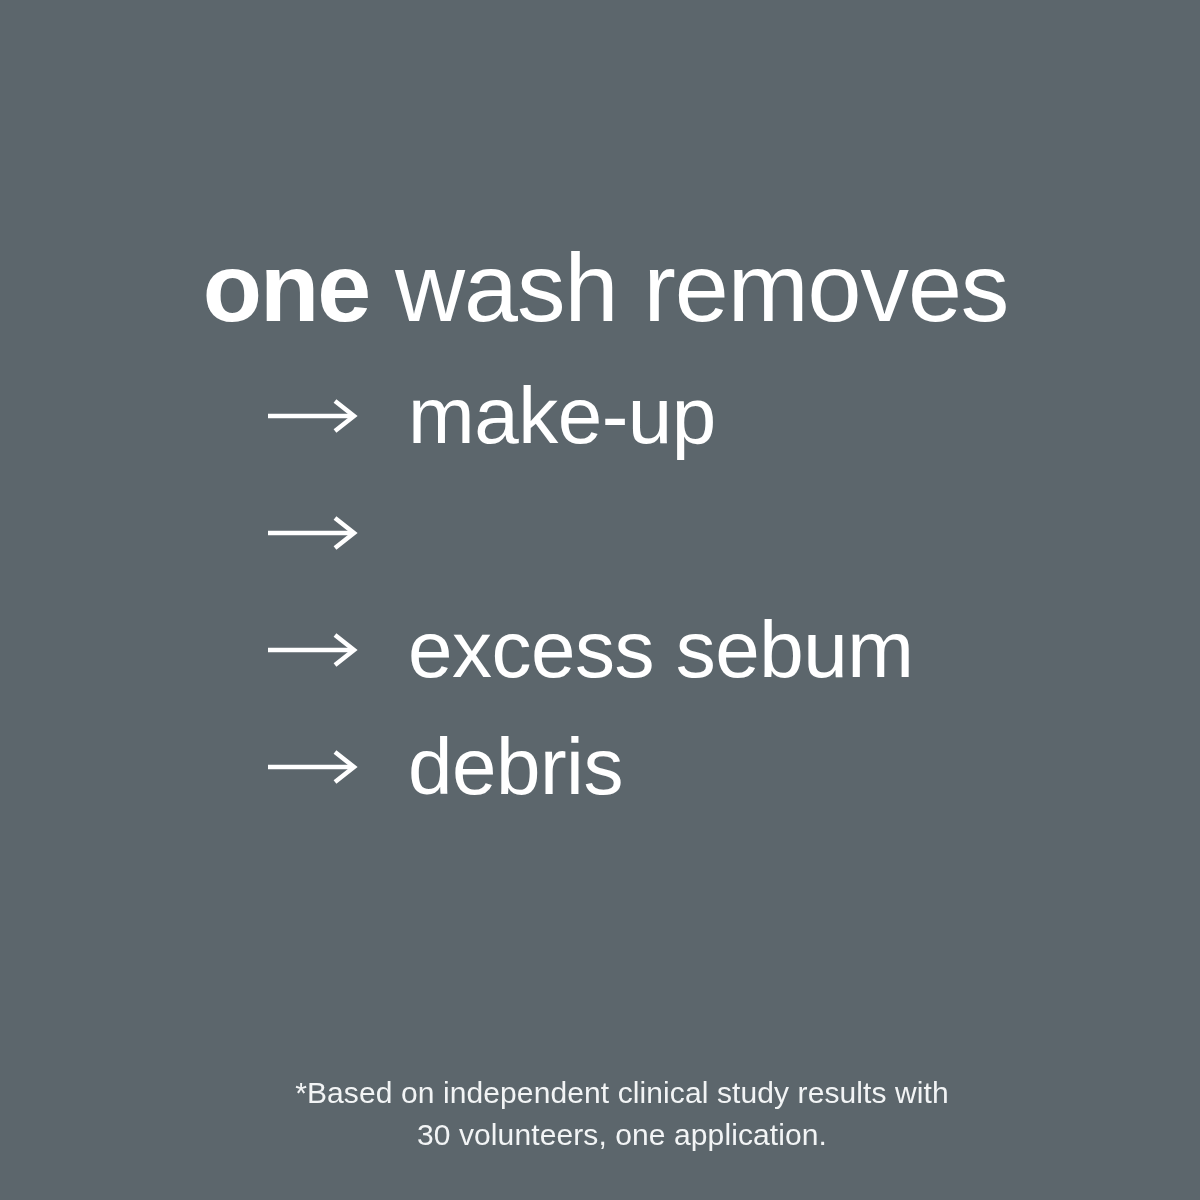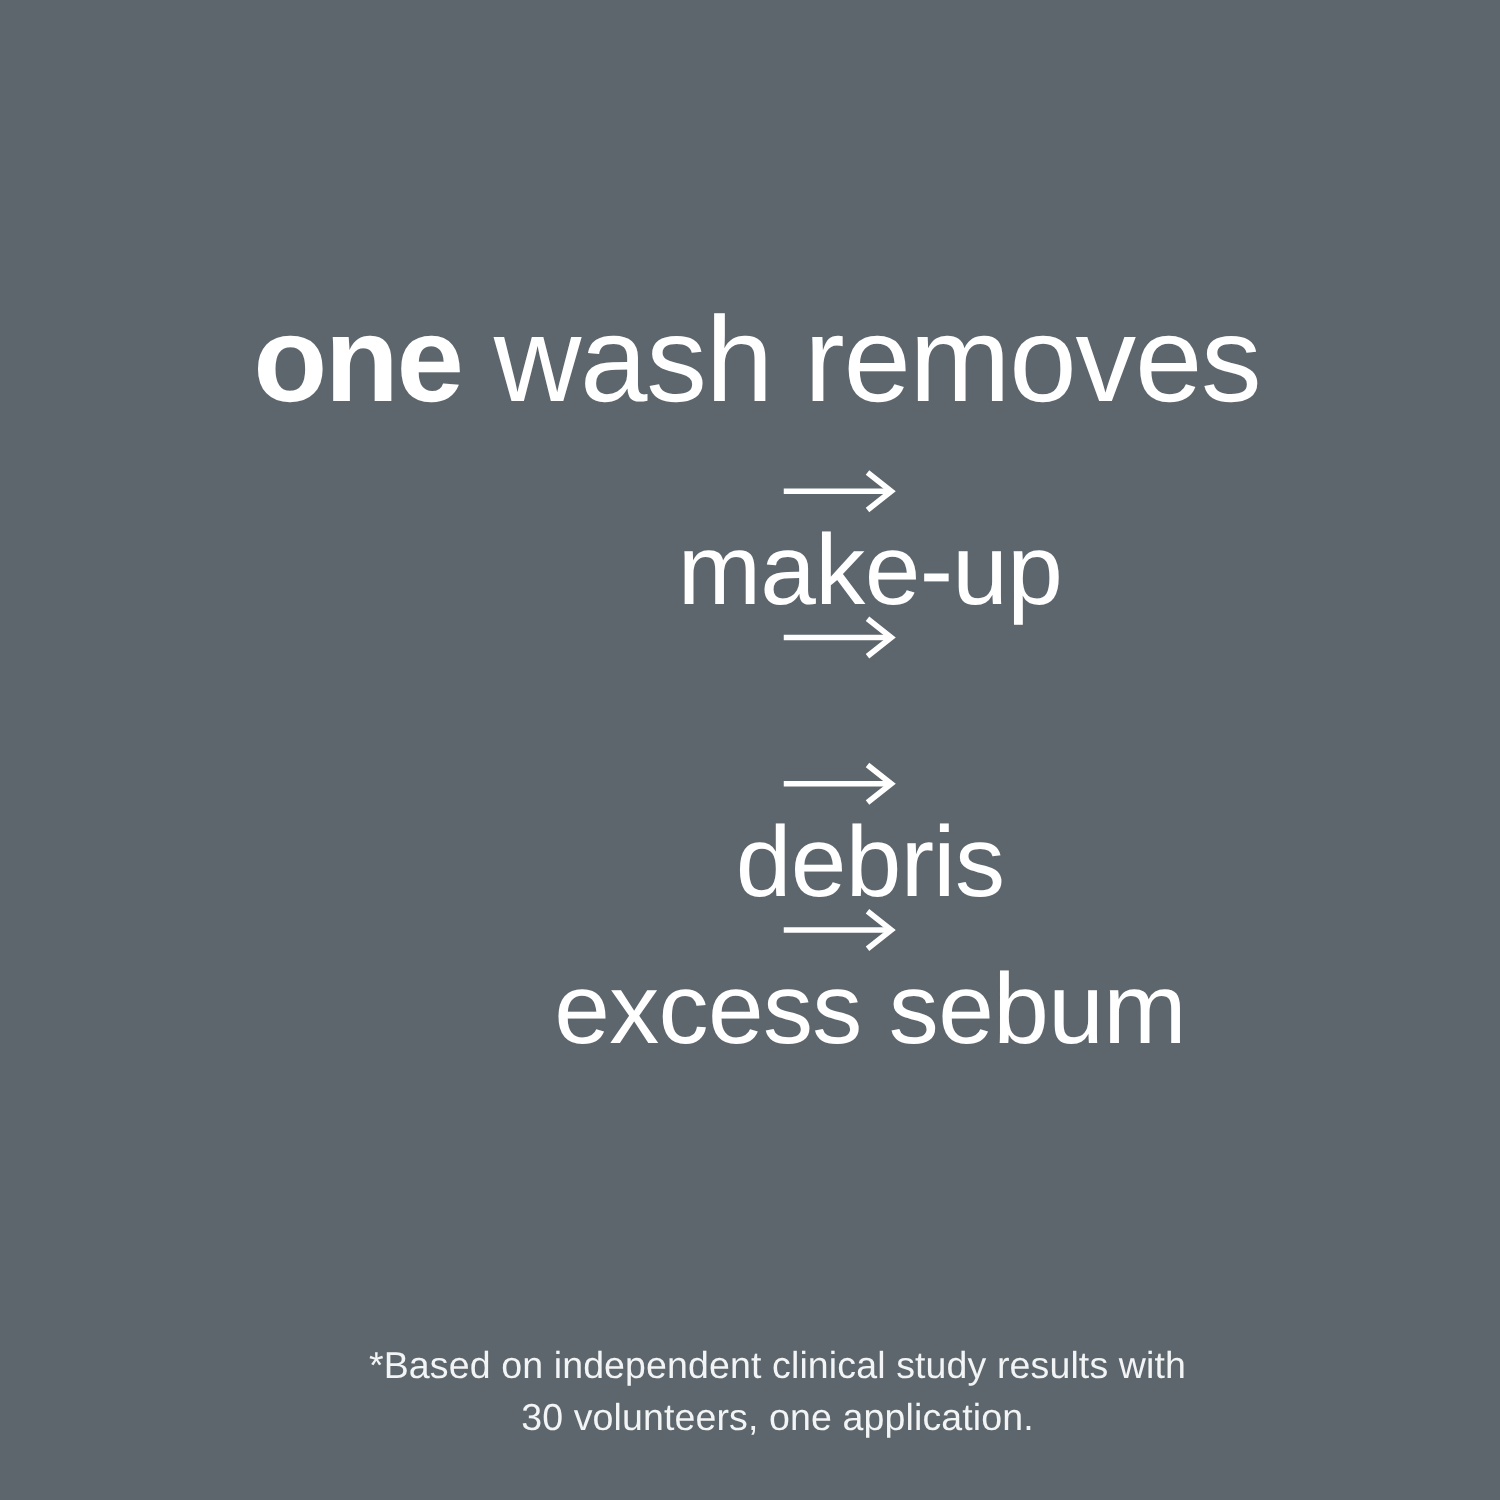--- a/index.html
+++ b/index.html
@@ -51,21 +51,20 @@
     position: absolute;
     left: 266px;
     top: 373px;
     width: 860px;
   }
   .benefit-row {
     display: flex;
     align-items: center;
     height: 86px;
     margin-bottom: 31px;
-    flex-direction: column;
   }
   .benefit-row:last-child {
     margin-bottom: 0;
   }
 
   .arrow-icon {
     flex: 0 0 auto;
     width: 96px;
     height: 40px;
     margin-right: 46px;
@@ -133,31 +132,31 @@
       </span>
     </li>
 
     <li class="benefit-row">
       <span class="arrow-icon">
         <svg viewBox="0 0 96 40" xmlns="http://www.w3.org/2000/svg">
           <path d="M2 20 H86" stroke="#ffffff" stroke-width="4.5" fill="none" stroke-linecap="butt"></path>
           <path d="M69 5 L88 20 L69 35" stroke="#ffffff" stroke-width="4.5" fill="none" stroke-linecap="butt" stroke-linejoin="miter"></path>
         </svg>
       </span>
-      <span class="benefit-label">debris</span>
+      <span class="benefit-label">excess sebum</span>
     </li>
 
     <li class="benefit-row">
       <span class="arrow-icon">
         <svg viewBox="0 0 96 40" xmlns="http://www.w3.org/2000/svg">
           <path d="M2 20 H86" stroke="#ffffff" stroke-width="4.5" fill="none" stroke-linecap="butt"></path>
           <path d="M69 5 L88 20 L69 35" stroke="#ffffff" stroke-width="4.5" fill="none" stroke-linecap="butt" stroke-linejoin="miter"></path>
         </svg>
       </span>
-      <span class="benefit-label">excess sebum</span>
+      <span class="benefit-label">debris</span>
     </li>
 
 
   </ul>
 
   <div class="footnote">
     <span class="footnote-line">*Based on independent clinical study results with</span>
     <span class="footnote-line">30 volunteers, one application.</span>
   </div>
 

